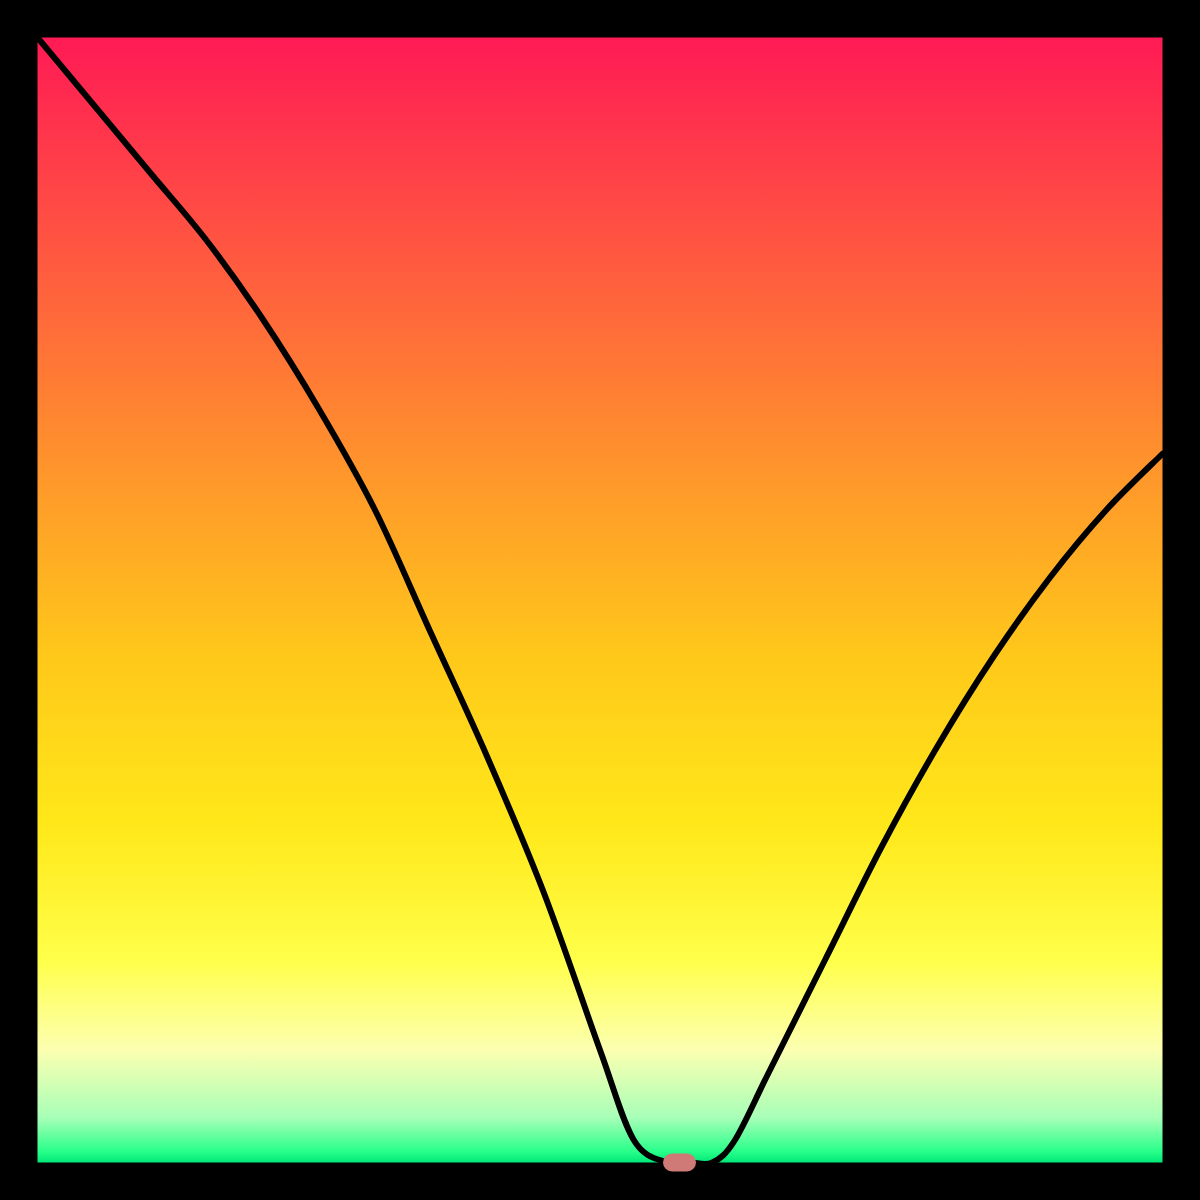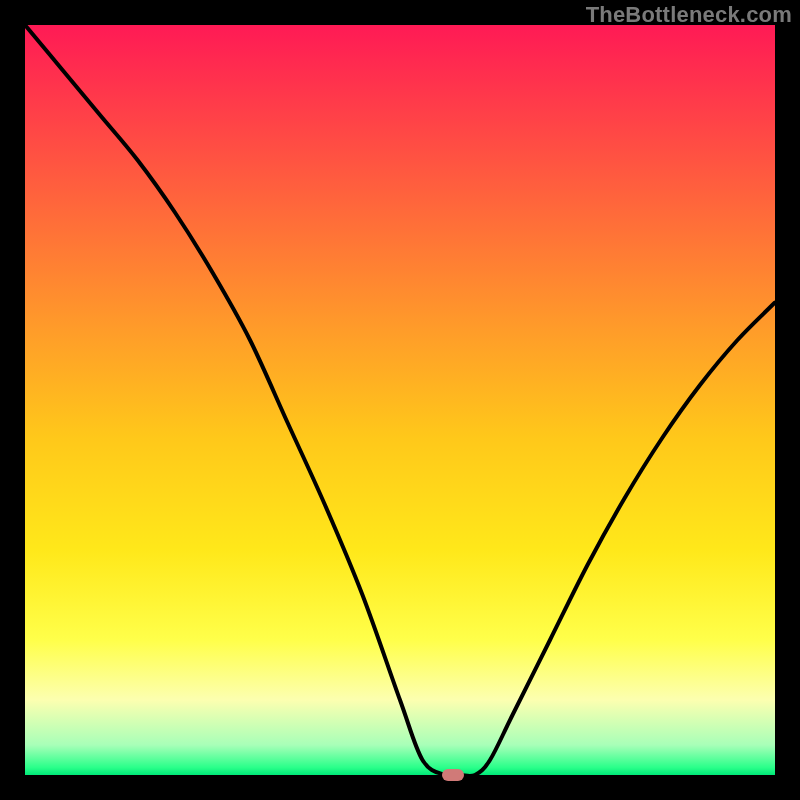--- a/index.html
+++ b/index.html
@@ -59,20 +59,19 @@
     font-size: 22px;
     font-weight: 600;
     color: #7a7a7a;
     letter-spacing: 0.2px;
   }
 </style>
 </head>
 <body>
 
 <div class="chart-container">
-  <div class="watermark">TheBottleneck.com</div>
   <div class="plot-area">
     <svg class="curve" viewBox="0 0 750 750" preserveAspectRatio="none">
       <path id="bottleneck-path" fill="none" stroke="#000" stroke-width="4" stroke-linejoin="round" stroke-linecap="round" d="M 0 0 C 6.25 7.5 25 30 37.5 45 C 50 60 62.5 75 75 90 C 87.5 105 100 118.75 112.5 135 C 125 151.25 137.5 168.75 150 187.5 C 162.5 206.25 175 226.24999999999994 187.5 247.49999999999994 C 200 268.74999999999994 212.5 290.00000000000006 225 315.00000000000006 C 237.5 340.00000000000006 250 370 262.5 397.5 C 275 425 287.5 451.25 300 480 C 312.5 508.75 325 537.5 337.5 570 C 350 602.5 365 647.5 375 675 C 385 702.5 390 722.5 397.5 735 C 405 747.5 413.75000000000006 747.5 420.00000000000006 750 C 426.25000000000006 752.5 429.99999999999994 750 434.99999999999994 750 C 439.99999999999994 750 445 752.5 450 750 C 455 747.5 458.75 745 465 735 C 471.25 725 477.5 710 487.5 690 C 497.5 670 512.5 640 525 615 C 537.5 590 550 563.75 562.5 540 C 575 516.25 587.5 493.75 600 472.5 C 612.5 451.25 625 431.25 637.5 412.5 C 650 393.75 662.5 376.25 675 360 C 687.5 343.75 700 328.75000000000006 712.5 315.00000000000006 C 725 301.25000000000006 743.75 283.75 750 277.5"></path>
     </svg>
     <div class="marker" id="opt-marker" style="left: 427.5px; top: 750px;"></div>
   </div>
 </div>
 
 </body></html>

